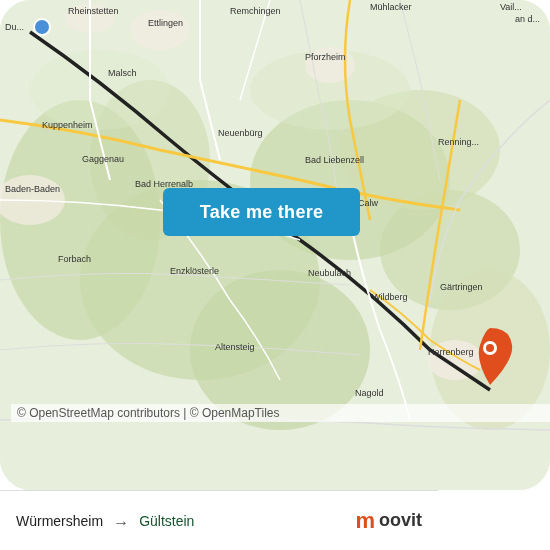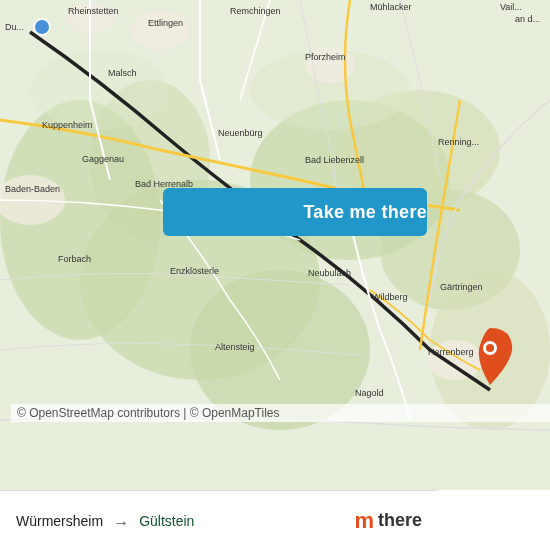--- a/index.html
+++ b/index.html
@@ -10,43 +10,43 @@
       font-family: Arial, sans-serif;
       position: relative;
     }
 
     #map-container {
       width: 550px;
       height: 490px;
       position: relative;
       overflow: hidden;
       background: #e8f0e0;
+      border-radius: 31px;
     }
 
     #map-svg {
       width: 100%;
       height: 100%;
     }
 
     #take-me-there-btn {
       position: absolute;
       top: 188px;
       left: 163px;
-      width: 264px;
+      width: 197px;
       height: 48px;
       background-color: #2196c9;
       color: white;
       border: none;
       border-radius: 6px;
       font-size: 18px;
       font-weight: 600;
       cursor: pointer;
       z-index: 10;
       letter-spacing: 0.3px;
-      text-align: right;
     }
 
     #attribution {
       position: absolute;
       bottom: 68px;
       left: 0;
       width: 100%;
       font-size: 12px;
       color: #555;
       padding: 2px 6px;
@@ -198,15 +198,15 @@
 </div>
 
 <div id="bottom-bar">
   <div id="route-info">
     <span id="from-label">Würmersheim</span>
     <span id="arrow-icon">→</span>
     <span id="to-label">Gültstein</span>
   </div>
   <div id="moovit-logo">
     <span class="moovit-m">m</span>
-    <span id="moovit-text">there</span>
+    <span id="moovit-text">oovit</span>
   </div>
 </div>
 
 </body></html>

